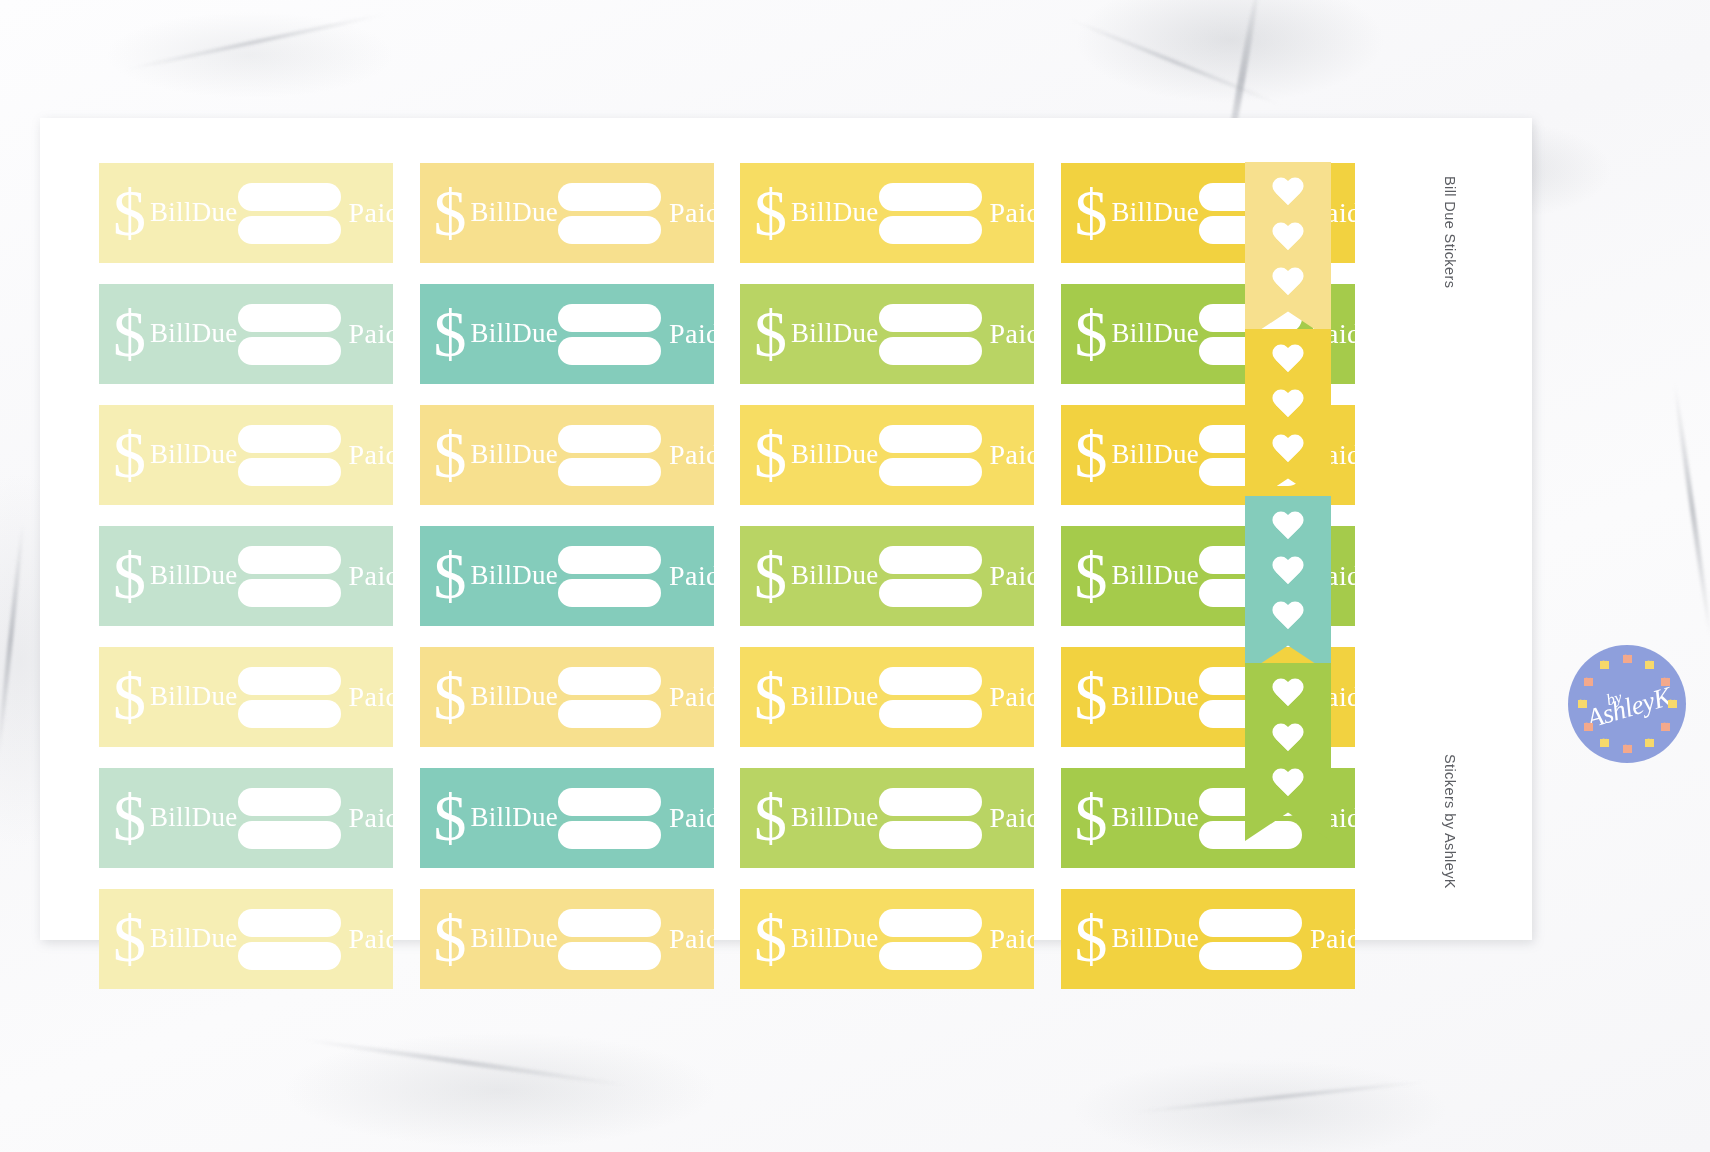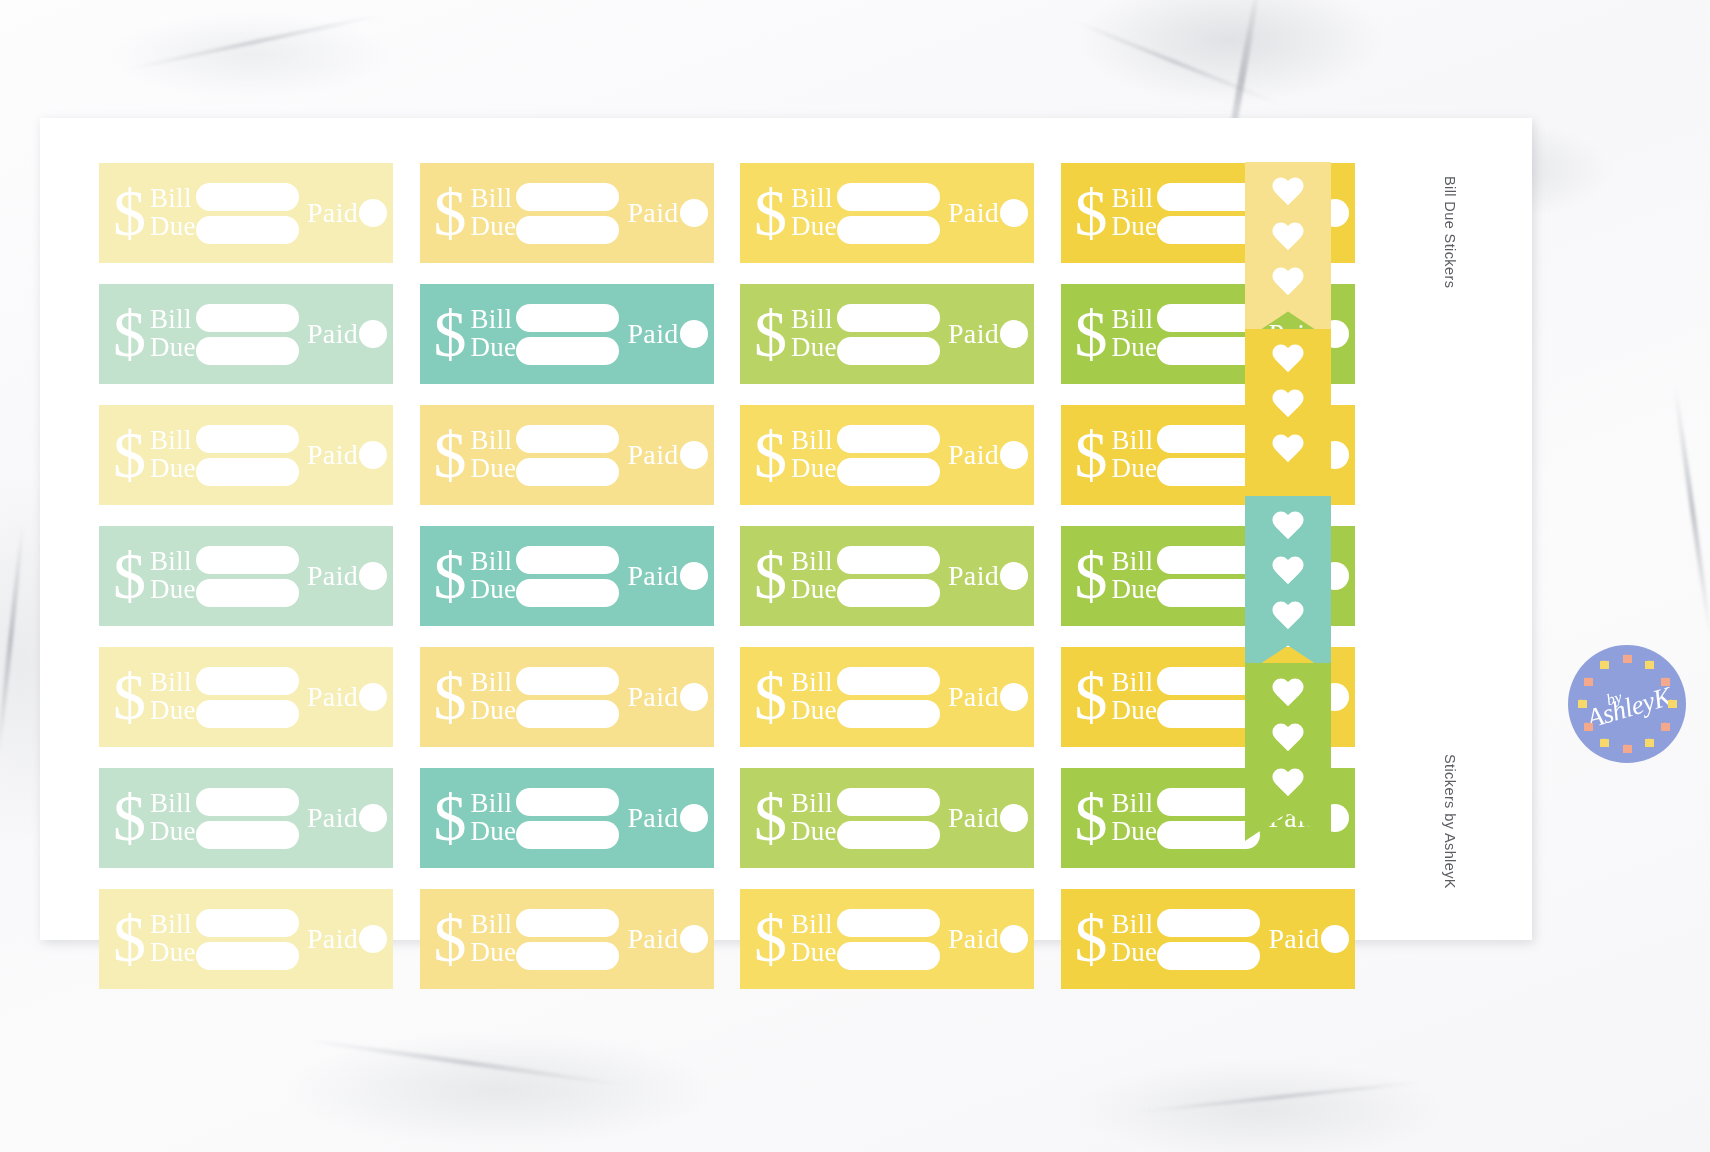--- a/index.html
+++ b/index.html
@@ -72,21 +72,21 @@
     font-size: 66px;
     line-height: 0.8;
     margin-left: 14px;
     margin-right: 4px;
     font-weight: 400;
     letter-spacing: 0;
     flex: 0 0 auto;
   }
   .bd-labels {
     display: flex;
-    flex-direction: column;
+    flex-direction: row;
     justify-content: center;
     flex: 0 0 auto;
     margin-right: 2px;
   }
   .bd-labels span {
     font-family: "Liberation Serif", serif;
     color: #ffffff;
     font-size: 27px;
     line-height: 1.03;
     letter-spacing: 0.3px;

